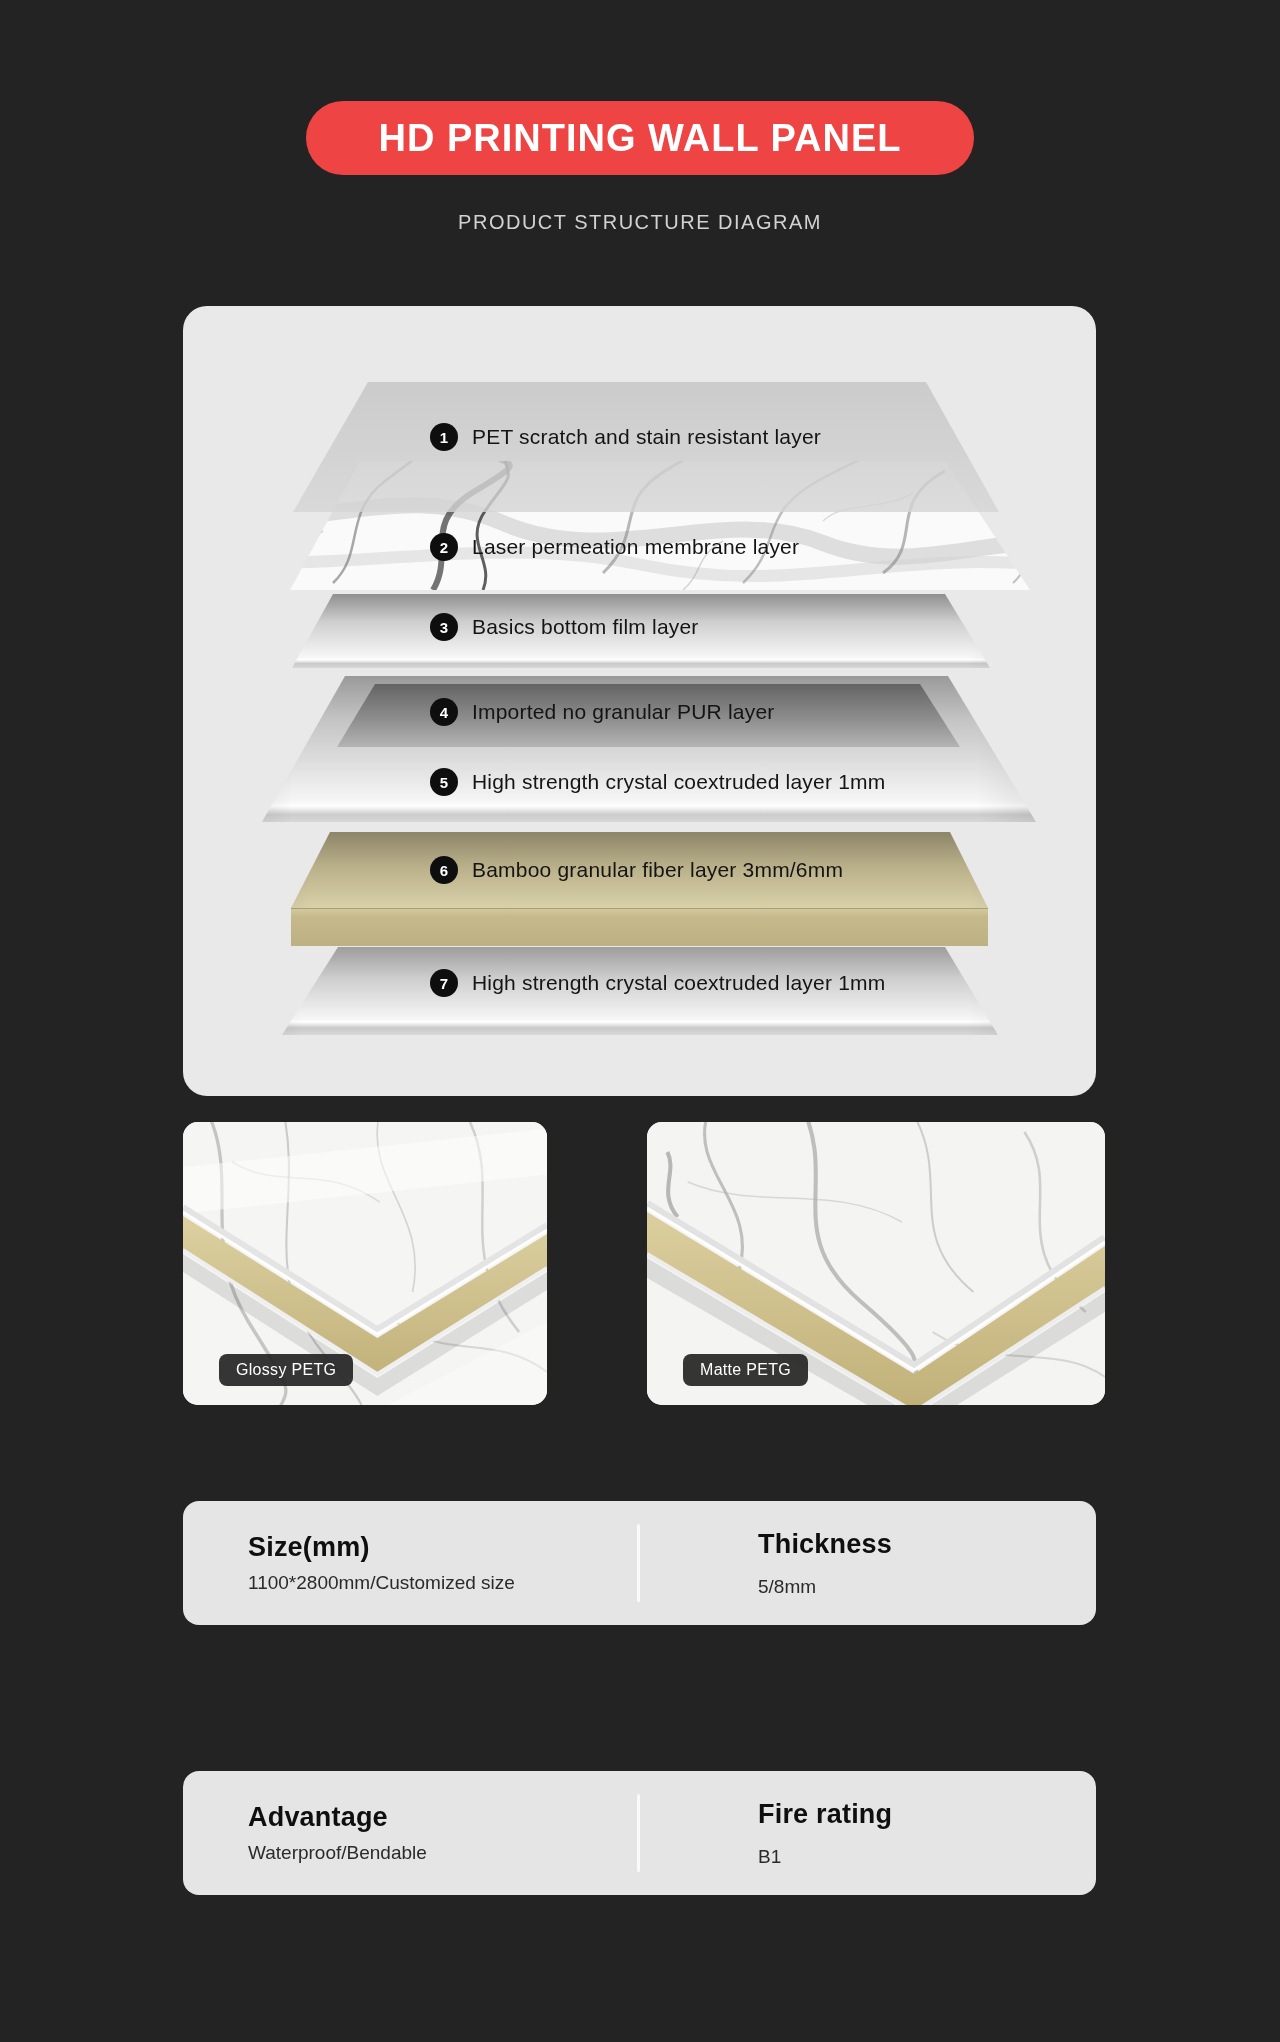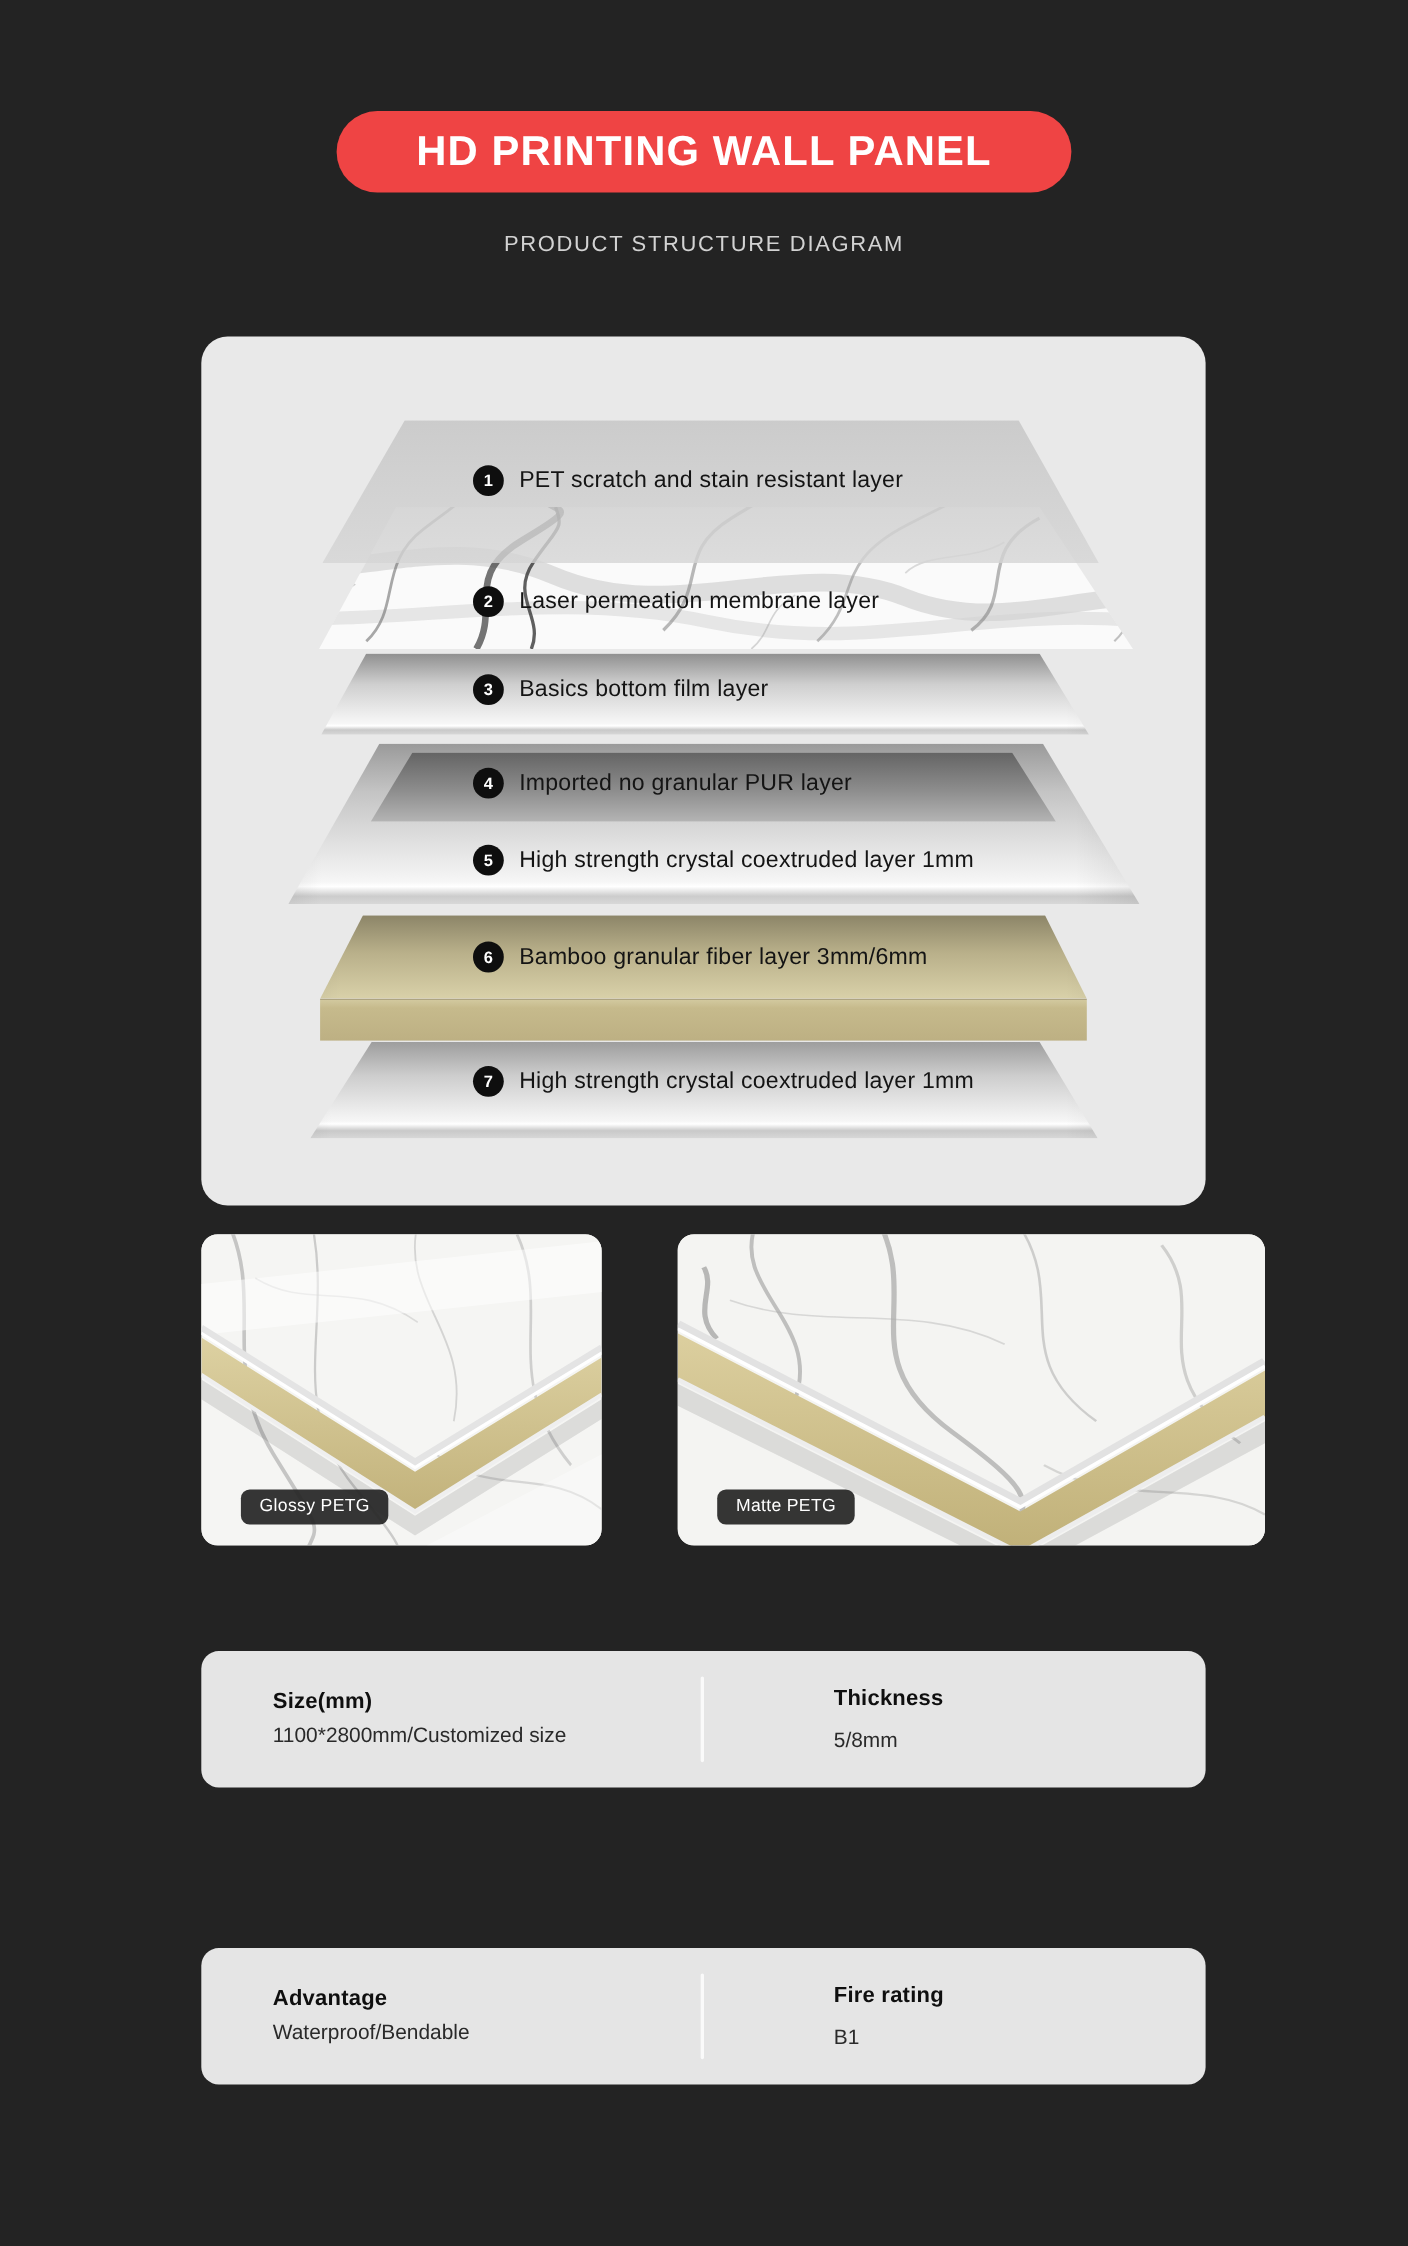--- a/index.html
+++ b/index.html
@@ -63,37 +63,37 @@
   .lrow-1{top:131px}.lrow-2{top:241px}.lrow-3{top:321px}.lrow-4{top:406px}
   .lrow-5{top:476px}.lrow-6{top:564px}.lrow-7{top:677px}
   .lnum{
     width:28px;height:28px;border-radius:50%;background:#0e0e0e;color:#ffffff;
     font-size:15px;font-weight:bold;display:flex;align-items:center;justify-content:center;flex:0 0 auto;
   }
   .ltext{font-size:21px;color:#141414;letter-spacing:.2px;}
   
   .sample{position:absolute;top:1122px;height:283px;border-radius:15px;overflow:hidden;background:#f2f2f0;}
   .sample-glossy{left:183px;width:364px;}
-  .sample-matte{left:616px;width:534px;text-align:right;}
+  .sample-matte{left:647px;width:458px;text-align:right;}
   .sample svg{display:block;width:100%;height:100%;}
   .sample-badge{
     position:absolute;left:36px;bottom:19px;
     background:rgba(38,38,38,.93);border-radius:8px;padding:7px 17px;
     color:#ffffff;font-size:16px;letter-spacing:.3px;white-space:nowrap;
   }
   
   .spec-card{
     position:absolute;left:183px;width:913px;height:124px;
     background:#e5e5e5;border-radius:16px;
   }
   .spec-1{top:1501px}.spec-2{top:1636px}.spec-3{top:1771px}
   .spec-col{position:absolute;top:0;height:100%;display:flex;flex-direction:column;justify-content:center;gap:9px;}
   .spec-col-left{left:65px;width:380px;}
   .spec-col-right{left:575px;width:320px;gap:16px;}
-  .spec-title{font-size:20px;font-weight:bold;color:#0f0f0f;letter-spacing:.2px;}
+  .spec-title{font-size:27px;font-weight:bold;color:#0f0f0f;letter-spacing:.2px;}
   .spec-value{font-size:19px;color:#2a2a2a;}
   .spec-divider{
     position:absolute;left:454px;top:23px;width:3px;height:78px;
     background:#fafafa;border-radius:2px;
   }
 </style>
 </head>
 <body>
 
 <div class="page">

